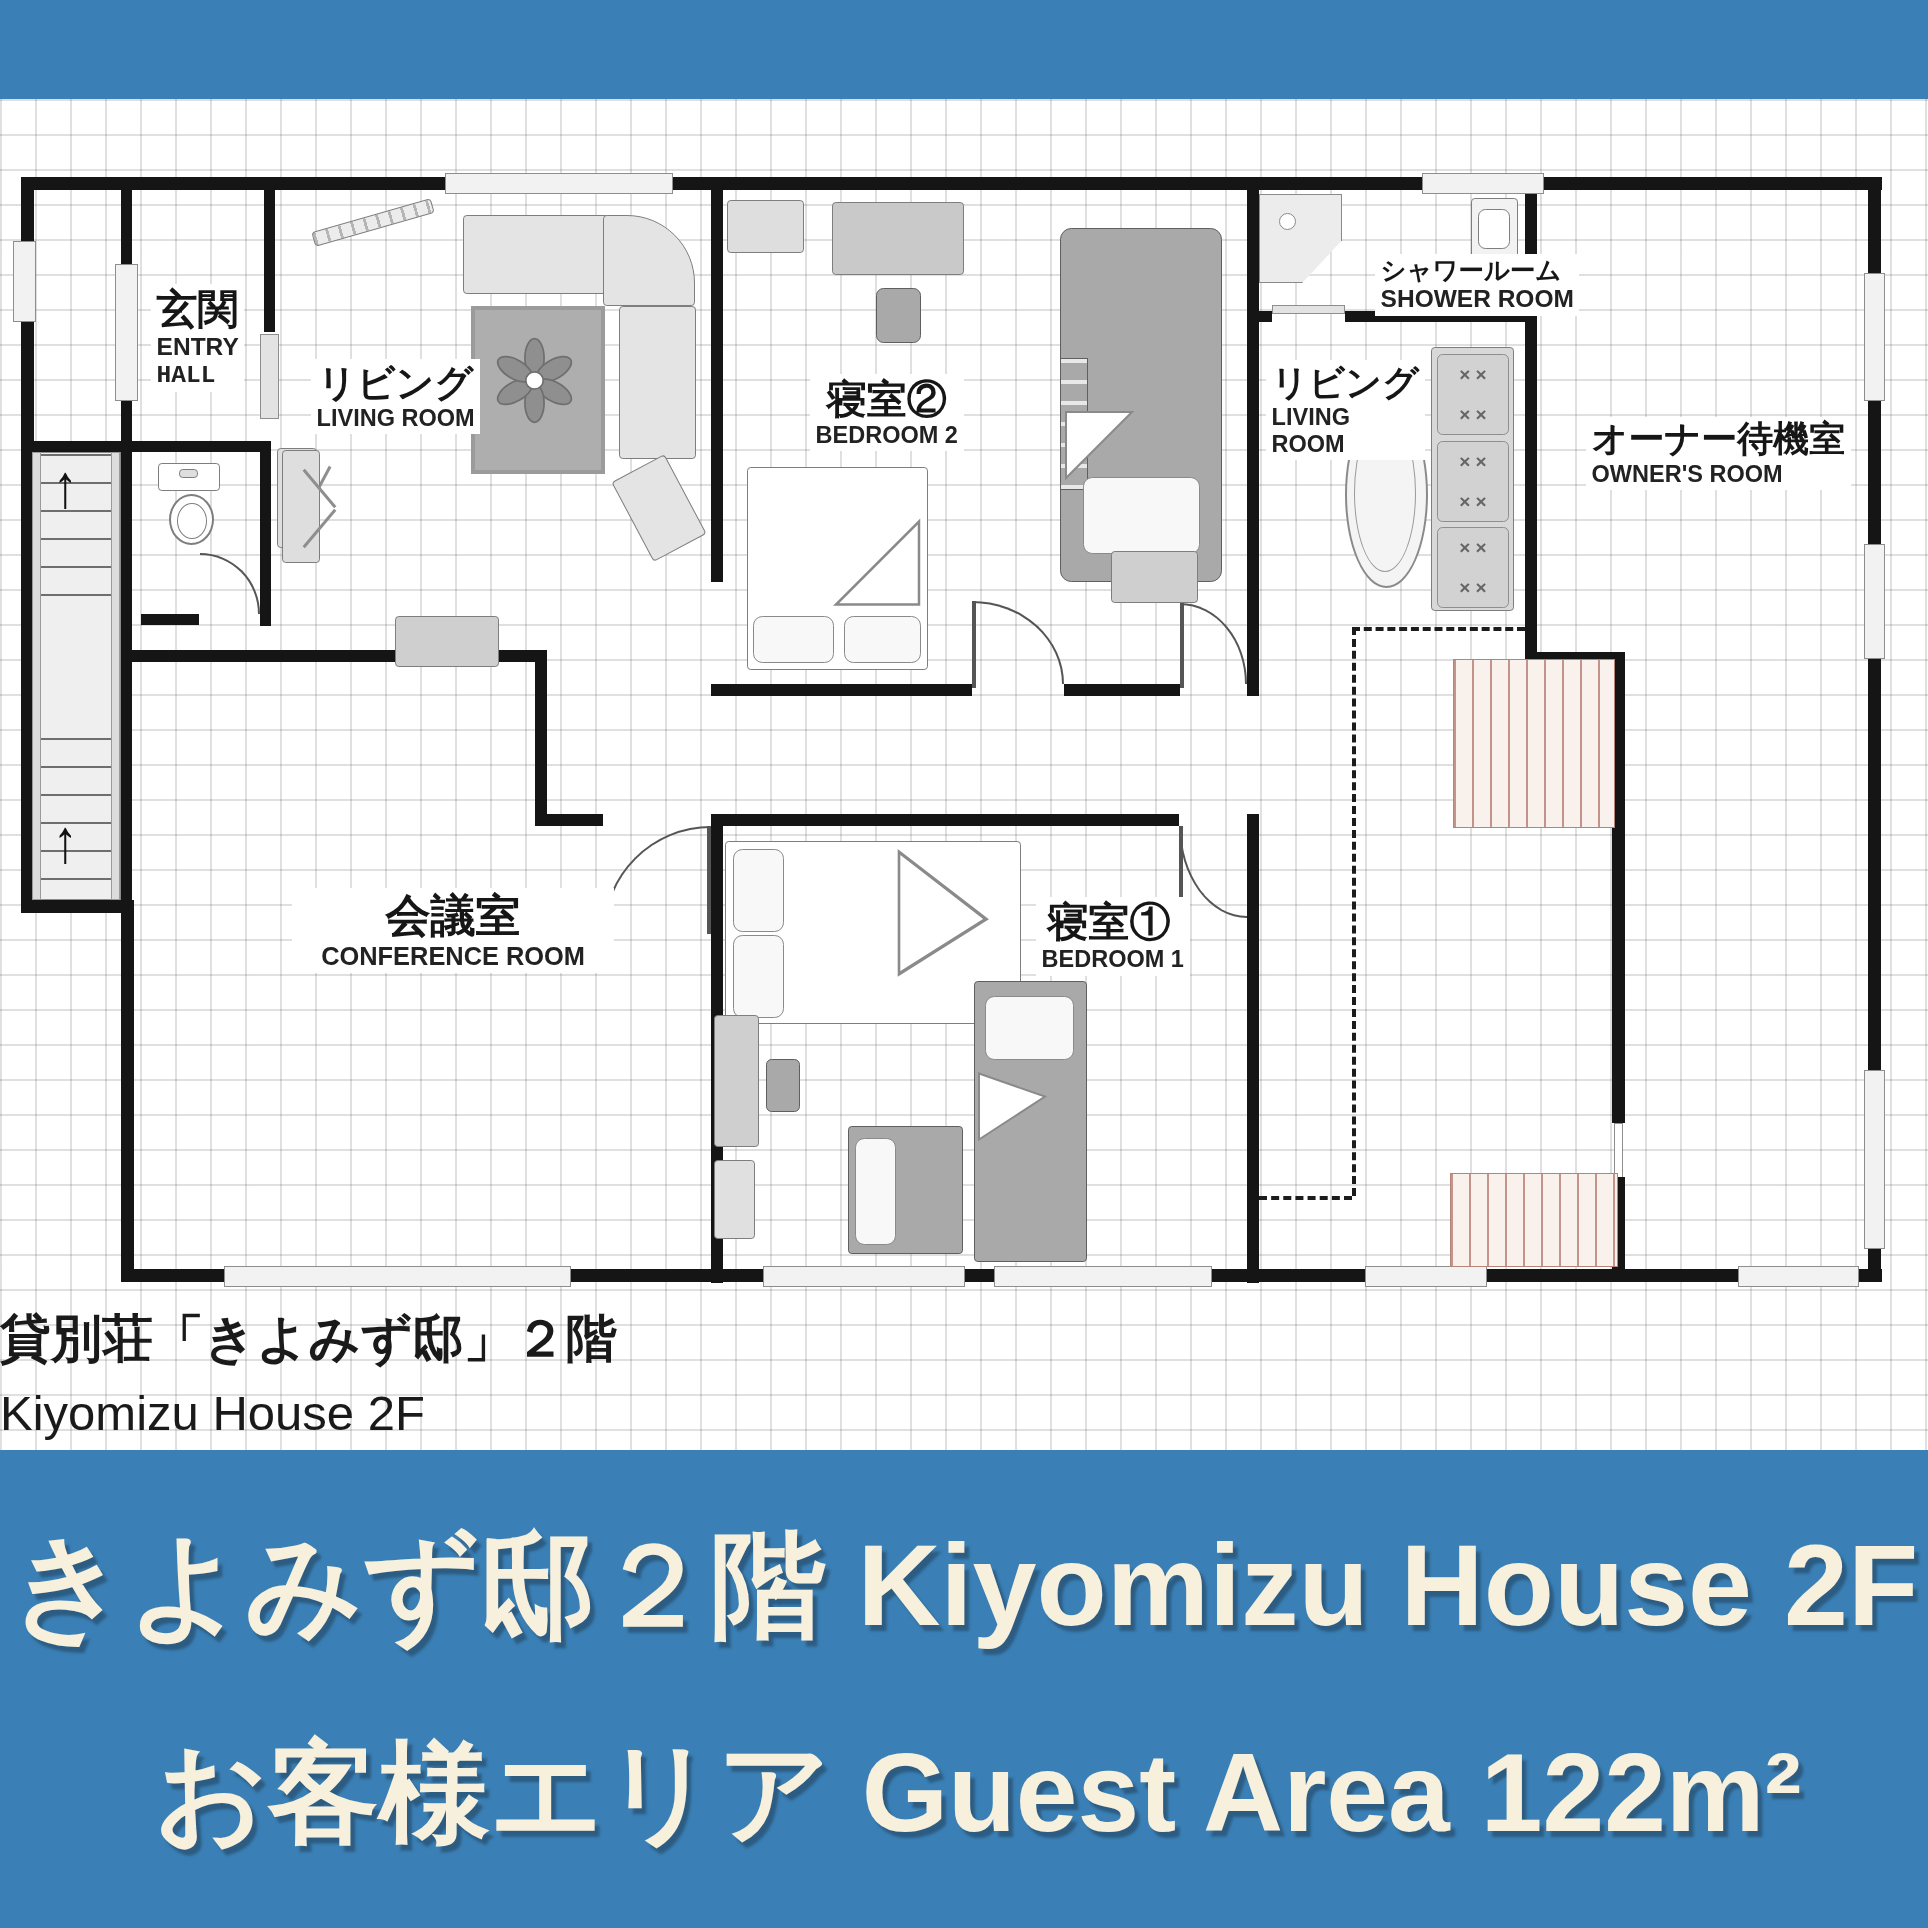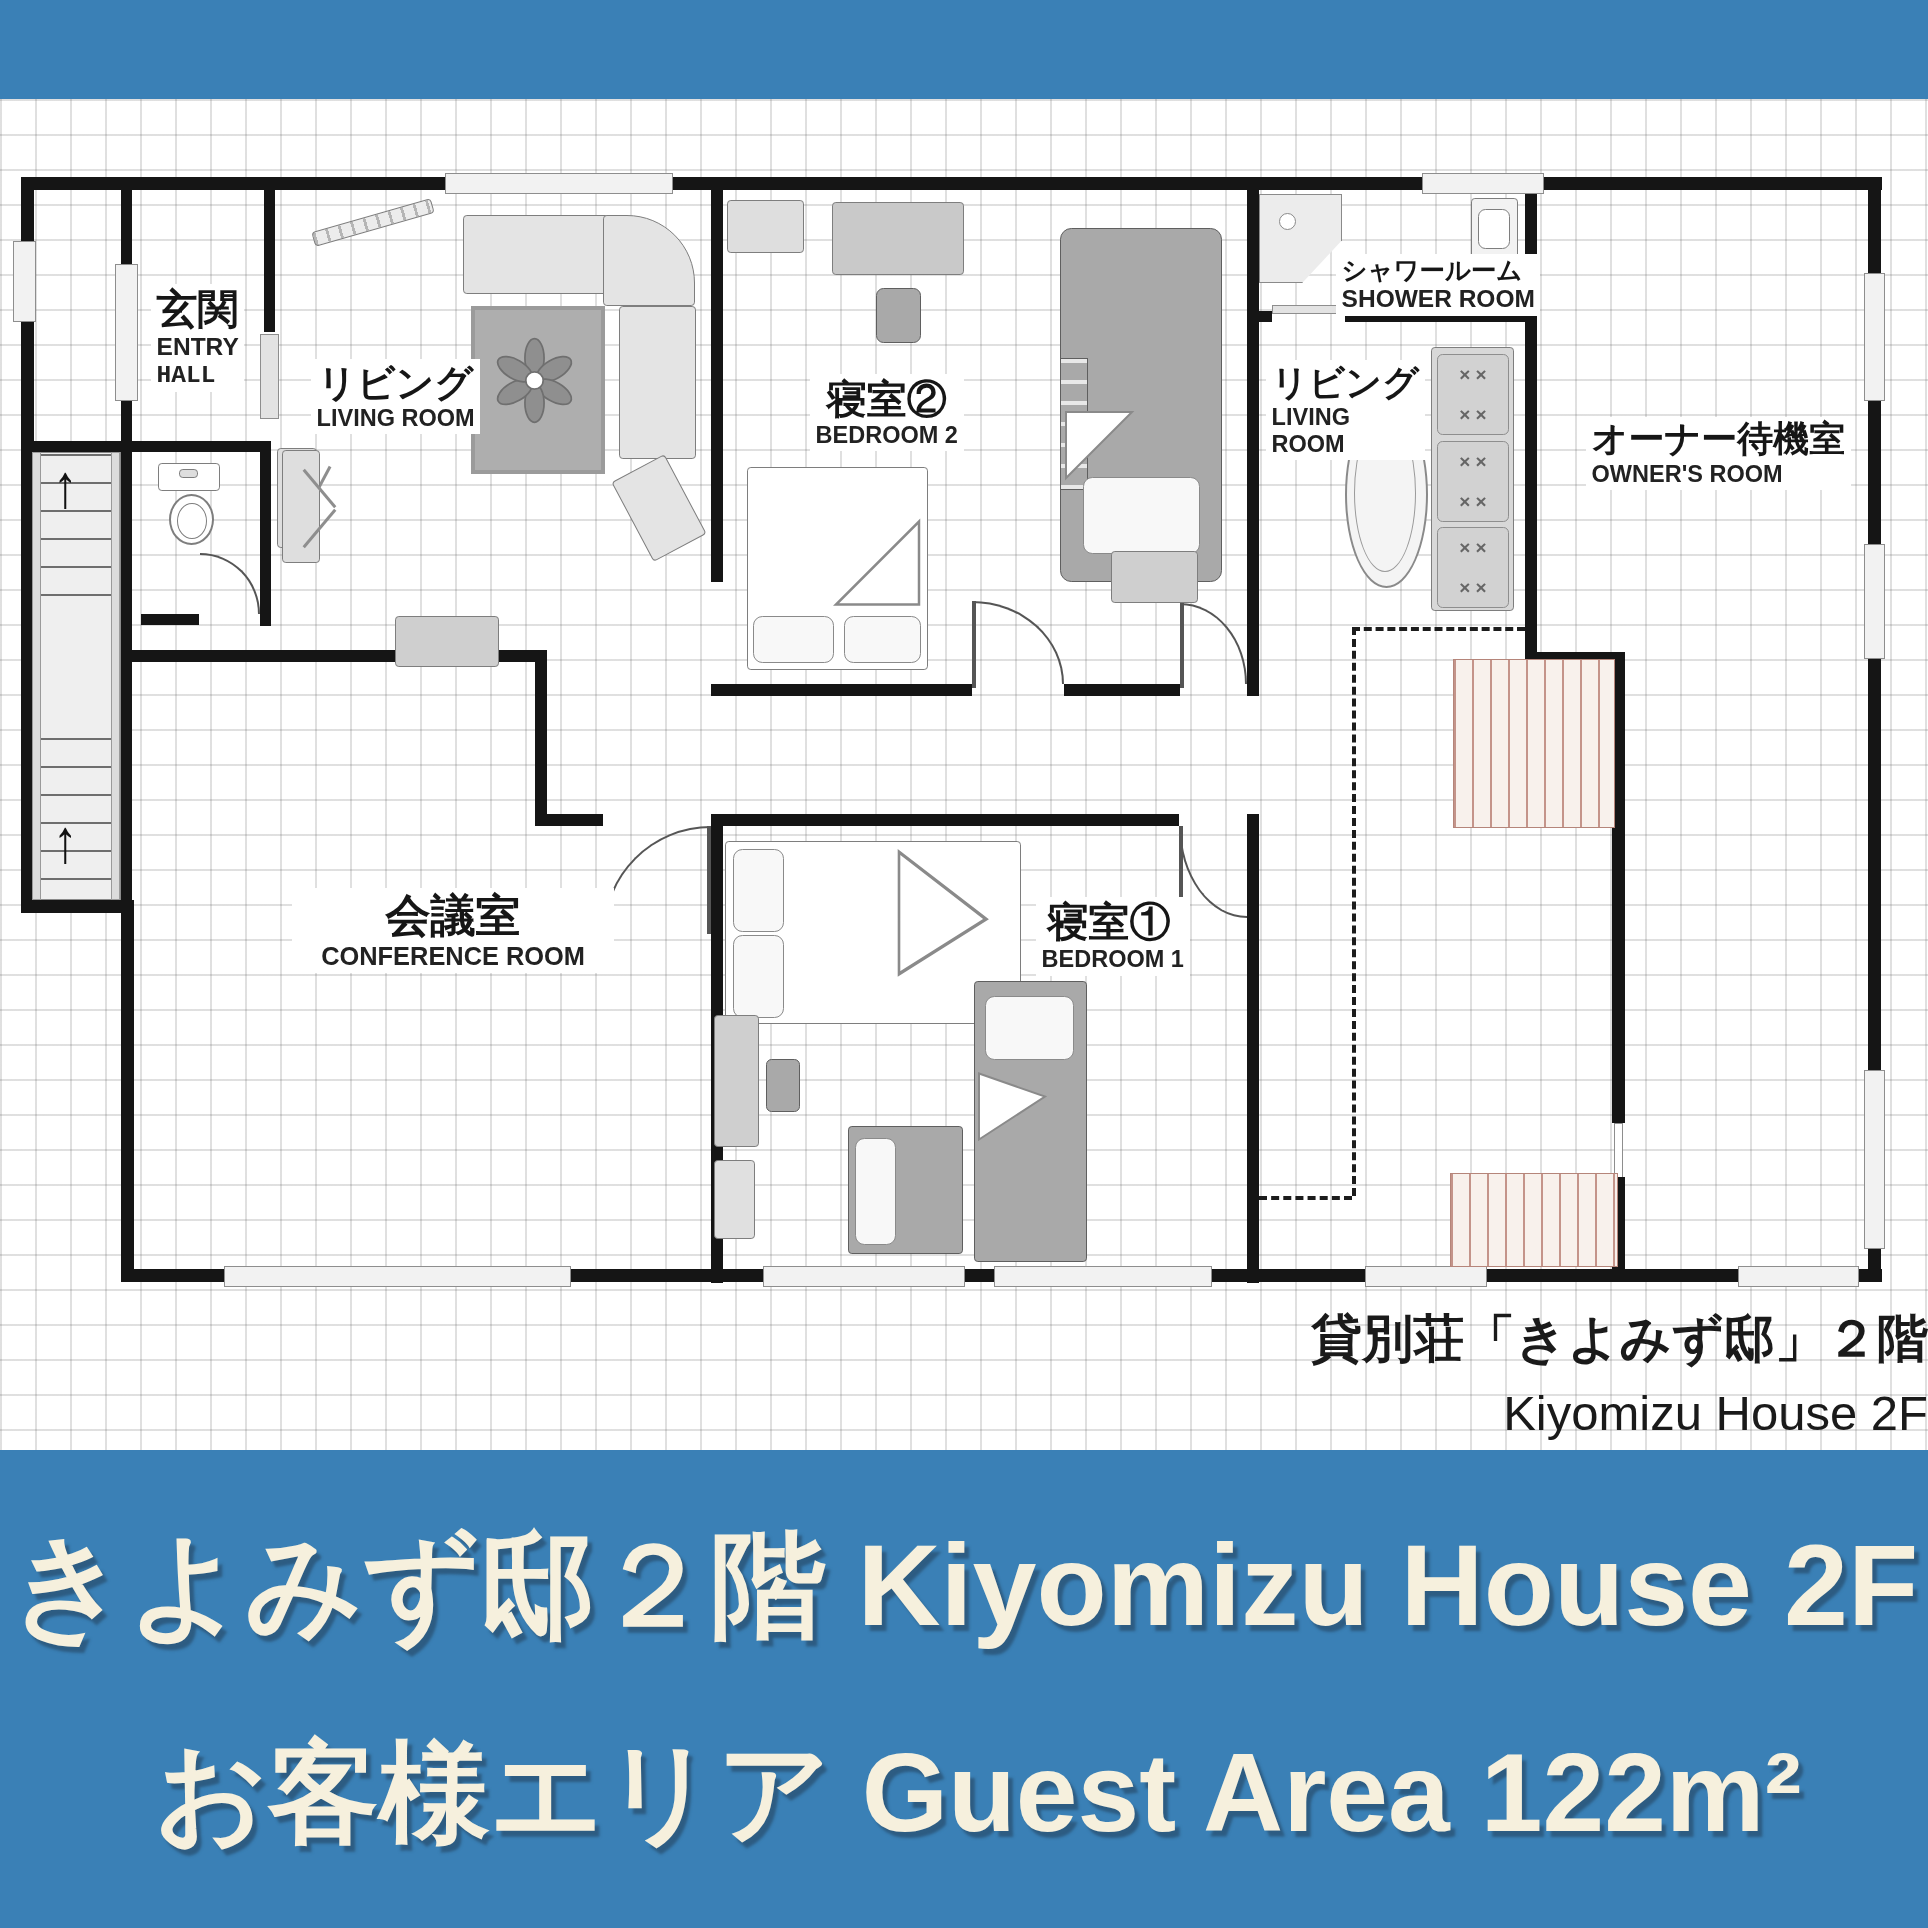--- a/index.html
+++ b/index.html
@@ -38,21 +38,21 @@
   .rail{position:absolute;background:#dcdcdc;border:0.9px solid #9a9a9a;box-sizing:border-box;}
   .uparrow{position:absolute;font-size:49px;font-weight:900;color:#111;line-height:1;transform:scaleY(1.25);}
   .redstairs{position:absolute;background:#f8f1ec;border:1.9px solid #b5857a;box-sizing:border-box;
     background-image:repeating-linear-gradient(to right,#c4948a 0 1.9px,transparent 1.9px 18px);}
   
   .lbl{position:absolute;color:#161616;background:#fff;padding:1.9px 5.6px;line-height:1.16;}
   .ja{font-weight:700;}
   .en{font-weight:700;color:#222;}
   .ctr{text-align:center;}
   
-  #caption{position:absolute;left:0;top:1305px;width:1928px;text-align:right;color:#1a1a1a;}
+  #caption{position:absolute;left:0;top:1305px;width:1928px;text-align:left;color:#1a1a1a;}
   #caption .c1{font-size:51px;font-weight:700;}
   #caption .c2{font-size:49px;font-weight:400;margin-top:11.3px;}
   #banner{position:absolute;left:0;top:1450px;width:1928px;height:478px;display:flex;flex-direction:column;
     justify-content:center;align-items:center;gap:55px;}
   .bl{font-weight:700;color:#f6f0dd;text-shadow:4.7px 5.6px 2.8px rgba(35,62,88,.55);white-space:nowrap;}
   .bl1{font-size:115px;}
   .bl2{font-size:111px;margin-left:28px;}
   .cush{position:absolute;background:#d2d2d2;border:1.9px solid #8e8e8e;border-radius:5.6px;box-sizing:border-box;
     display:flex;flex-direction:column;justify-content:space-around;align-items:center;color:#666;
     font-size:19px;font-weight:700;line-height:1;}
@@ -230,21 +230,21 @@
       <div class="en" style="font-size:24.5px;font-family:Liberation Mono, monospace;">HALL</div>
     </div>
     <div class="lbl ctr" style="left:311px;top:260px;">
       <div class="ja" style="font-size:38px;">リビング</div>
       <div class="en" style="font-size:23.5px;">LIVING ROOM</div>
     </div>
     <div class="lbl ctr" style="left:810px;top:275px;">
       <div class="ja" style="font-size:40px;">寝室②</div>
       <div class="en" style="font-size:23.5px;">BEDROOM 2</div>
     </div>
-    <div class="lbl" style="left:1336px;top:155px;">
+    <div class="lbl" style="left:1375px;top:155px;">
       <div class="ja" style="font-size:25.4px;">シャワールーム</div>
       <div class="en" style="font-size:24.5px;">SHOWER ROOM</div>
     </div>
     <div class="lbl" style="left:1266px;top:261px;">
       <div class="ja" style="font-size:36px;">リビング</div>
       <div class="en" style="font-size:23.5px;">LIVING</div>
       <div class="en" style="font-size:23.5px;">ROOM</div>
     </div>
     <div class="lbl" style="left:1586px;top:318px;">
       <div class="ja" style="font-size:36px;font-family:Liberation Serif, serif;">オーナー待機室</div>

